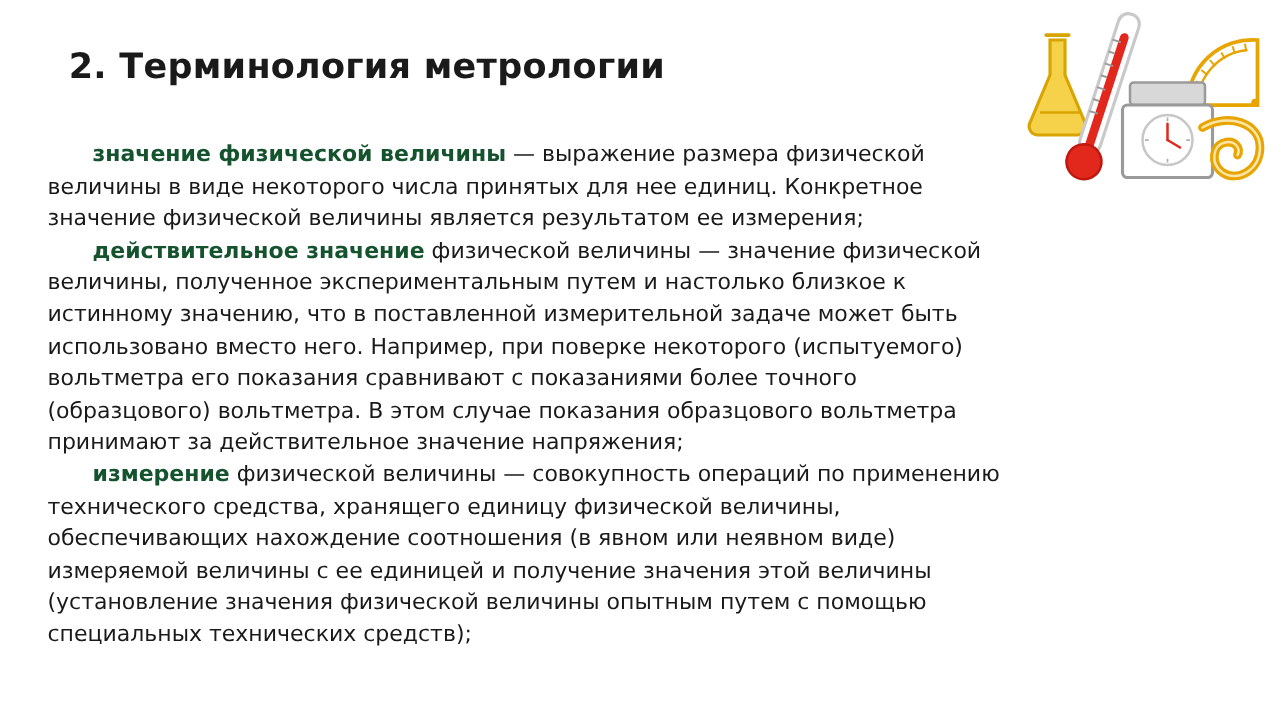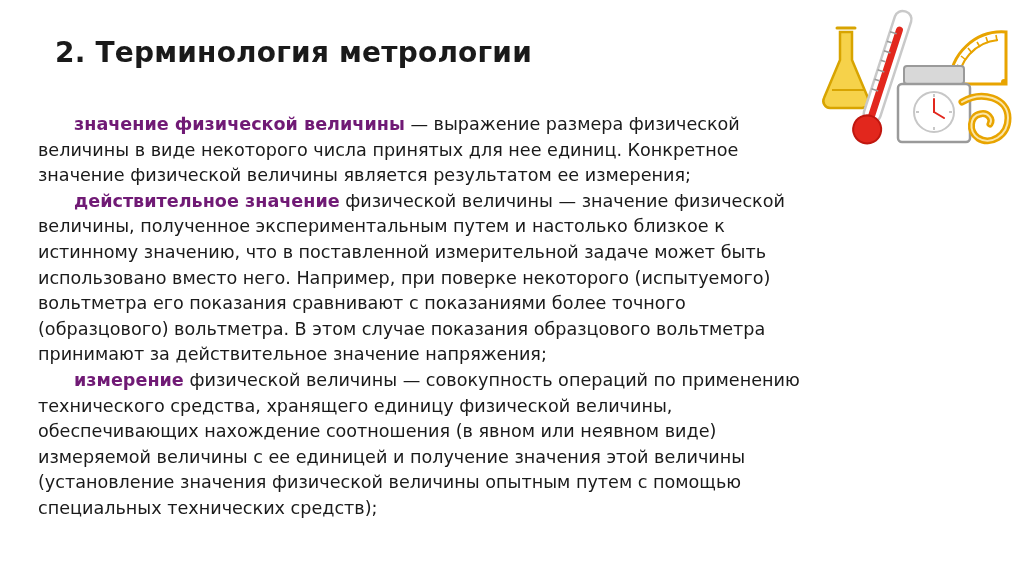--- a/index.html
+++ b/index.html
@@ -37,21 +37,21 @@
     font-size: 17.6px;
     line-height: 1.455;
     color: #1a1a1a;
     text-align: left;
   }
   .para {
     margin: 0;
     text-indent: 36px;
   }
   .term {
-    color: #701a75;
+    color: #14532d;
     font-weight: bold;
   }
   .term-plain {
     color: #1a1a1a;
   }
   
   .artwork {
     position: absolute;
     left: 812px;
     top: 6px;

